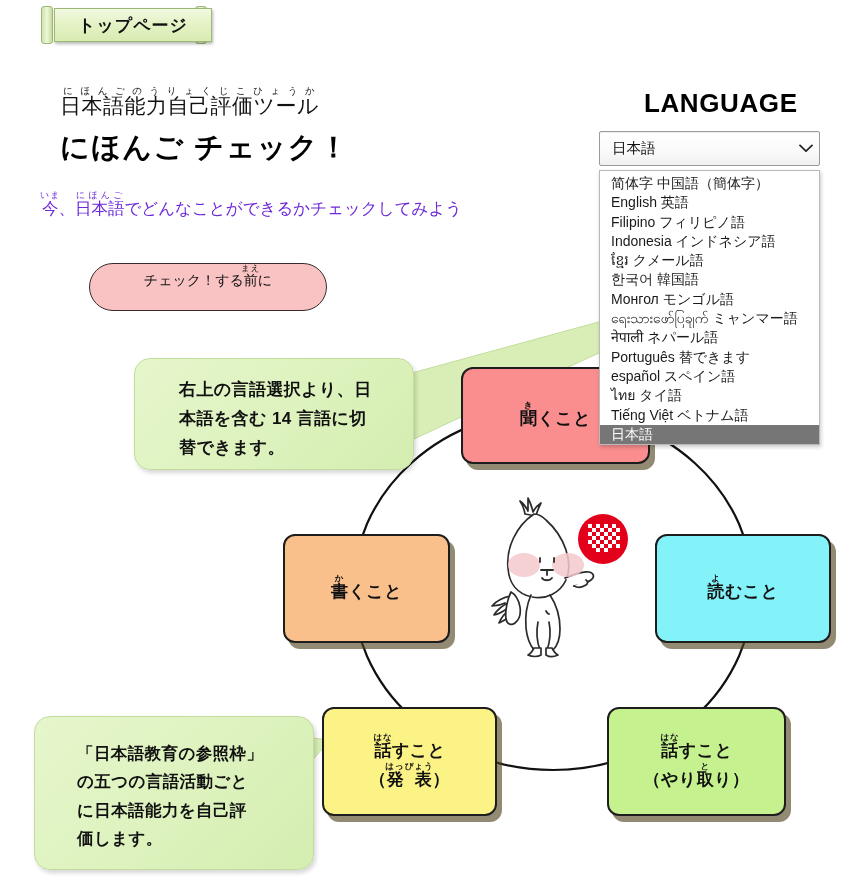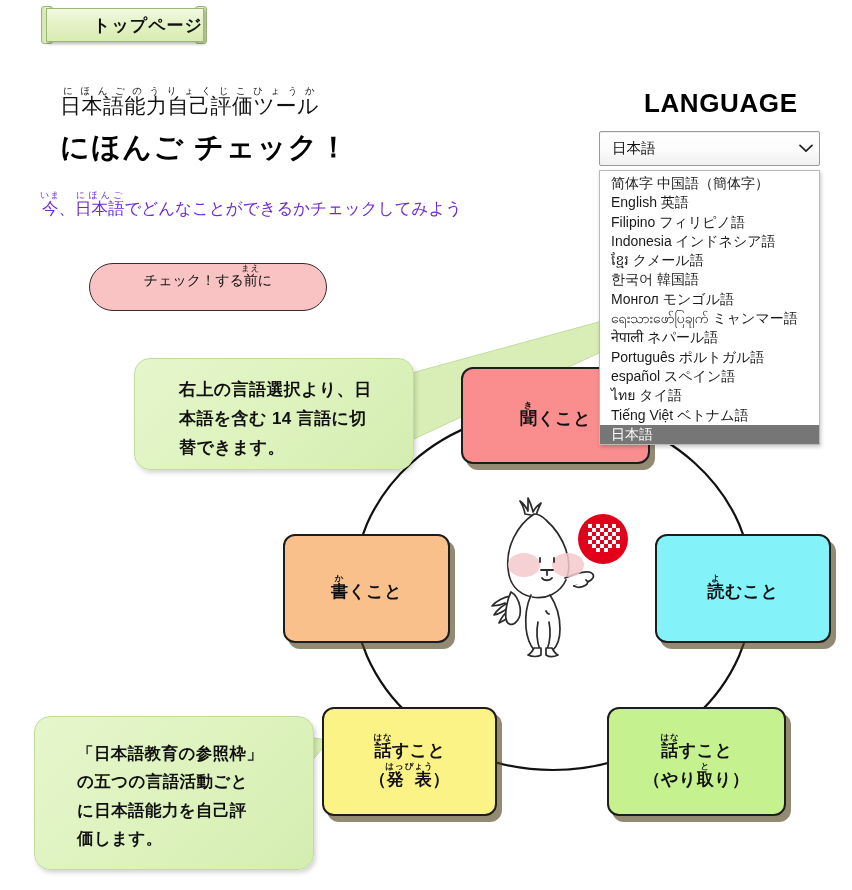--- a/index.html
+++ b/index.html
@@ -13,25 +13,25 @@
     -webkit-font-smoothing:antialiased;
   }
   .stage{position:absolute;inset:0;}
   .abs{position:absolute;}
 
   
   #top-tab{
     left:38px;top:4px;width:172px;height:40px;
   }
   #top-tab .ribbon{
-    position:absolute;left:8px;top:4px;width:156px;height:32px;
+    position:absolute;left:16px;top:4px;width:156px;height:32px;
     background:linear-gradient(to bottom,#f2f9e2 0%,#e4f2c6 45%,#d9ecb2 100%);
     border:1px solid #9cb877;
     box-shadow:1px 2px 3px rgba(0,0,0,.28);
-    display:flex;align-items:center;justify-content:flex-end;
+    display:flex;align-items:center;justify-content:center;
   }
   #top-tab .curlL,#top-tab .curlR{
     position:absolute;top:2px;width:10px;height:36px;
     background:linear-gradient(to right,#cfe3a6,#eef7da,#c5da99);
     border:1px solid #9cb877;border-radius:3px;
   }
   #top-tab .curlL{left:3px;}
   #top-tab .curlR{right:3px;}
   #top-tab .label{
     position:relative;z-index:3;
@@ -168,21 +168,21 @@
   <div class="abs" id="lang-dropdown">
       <div class="lang-option">简体字 中国語（簡体字）</div>
       <div class="lang-option">English 英語</div>
       <div class="lang-option">Filipino フィリピノ語</div>
       <div class="lang-option">Indonesia インドネシア語</div>
       <div class="lang-option">ខ្មែរ クメール語</div>
       <div class="lang-option">한국어 韓国語</div>
       <div class="lang-option">Монгол モンゴル語</div>
       <div class="lang-option">ရေးသားဖော်ပြချက် ミャンマー語</div>
       <div class="lang-option">नेपाली ネパール語</div>
-      <div class="lang-option">Português ポルトガル語</div>
+      <div class="lang-option">Português 替できます</div>
       <div class="lang-option">español スペイン語</div>
       <div class="lang-option">ไทย タイ語</div>
       <div class="lang-option">Tiếng Việt ベトナム語</div>
       <div class="lang-option selected">日本語</div>
     </div>
 
   <div class="abs" id="pre-check-pill">
     <span class="t"><span>チェック！する</span><ruby><span>前</span><rt>まえ</rt></ruby><span>に</span></span>
   </div>
 

